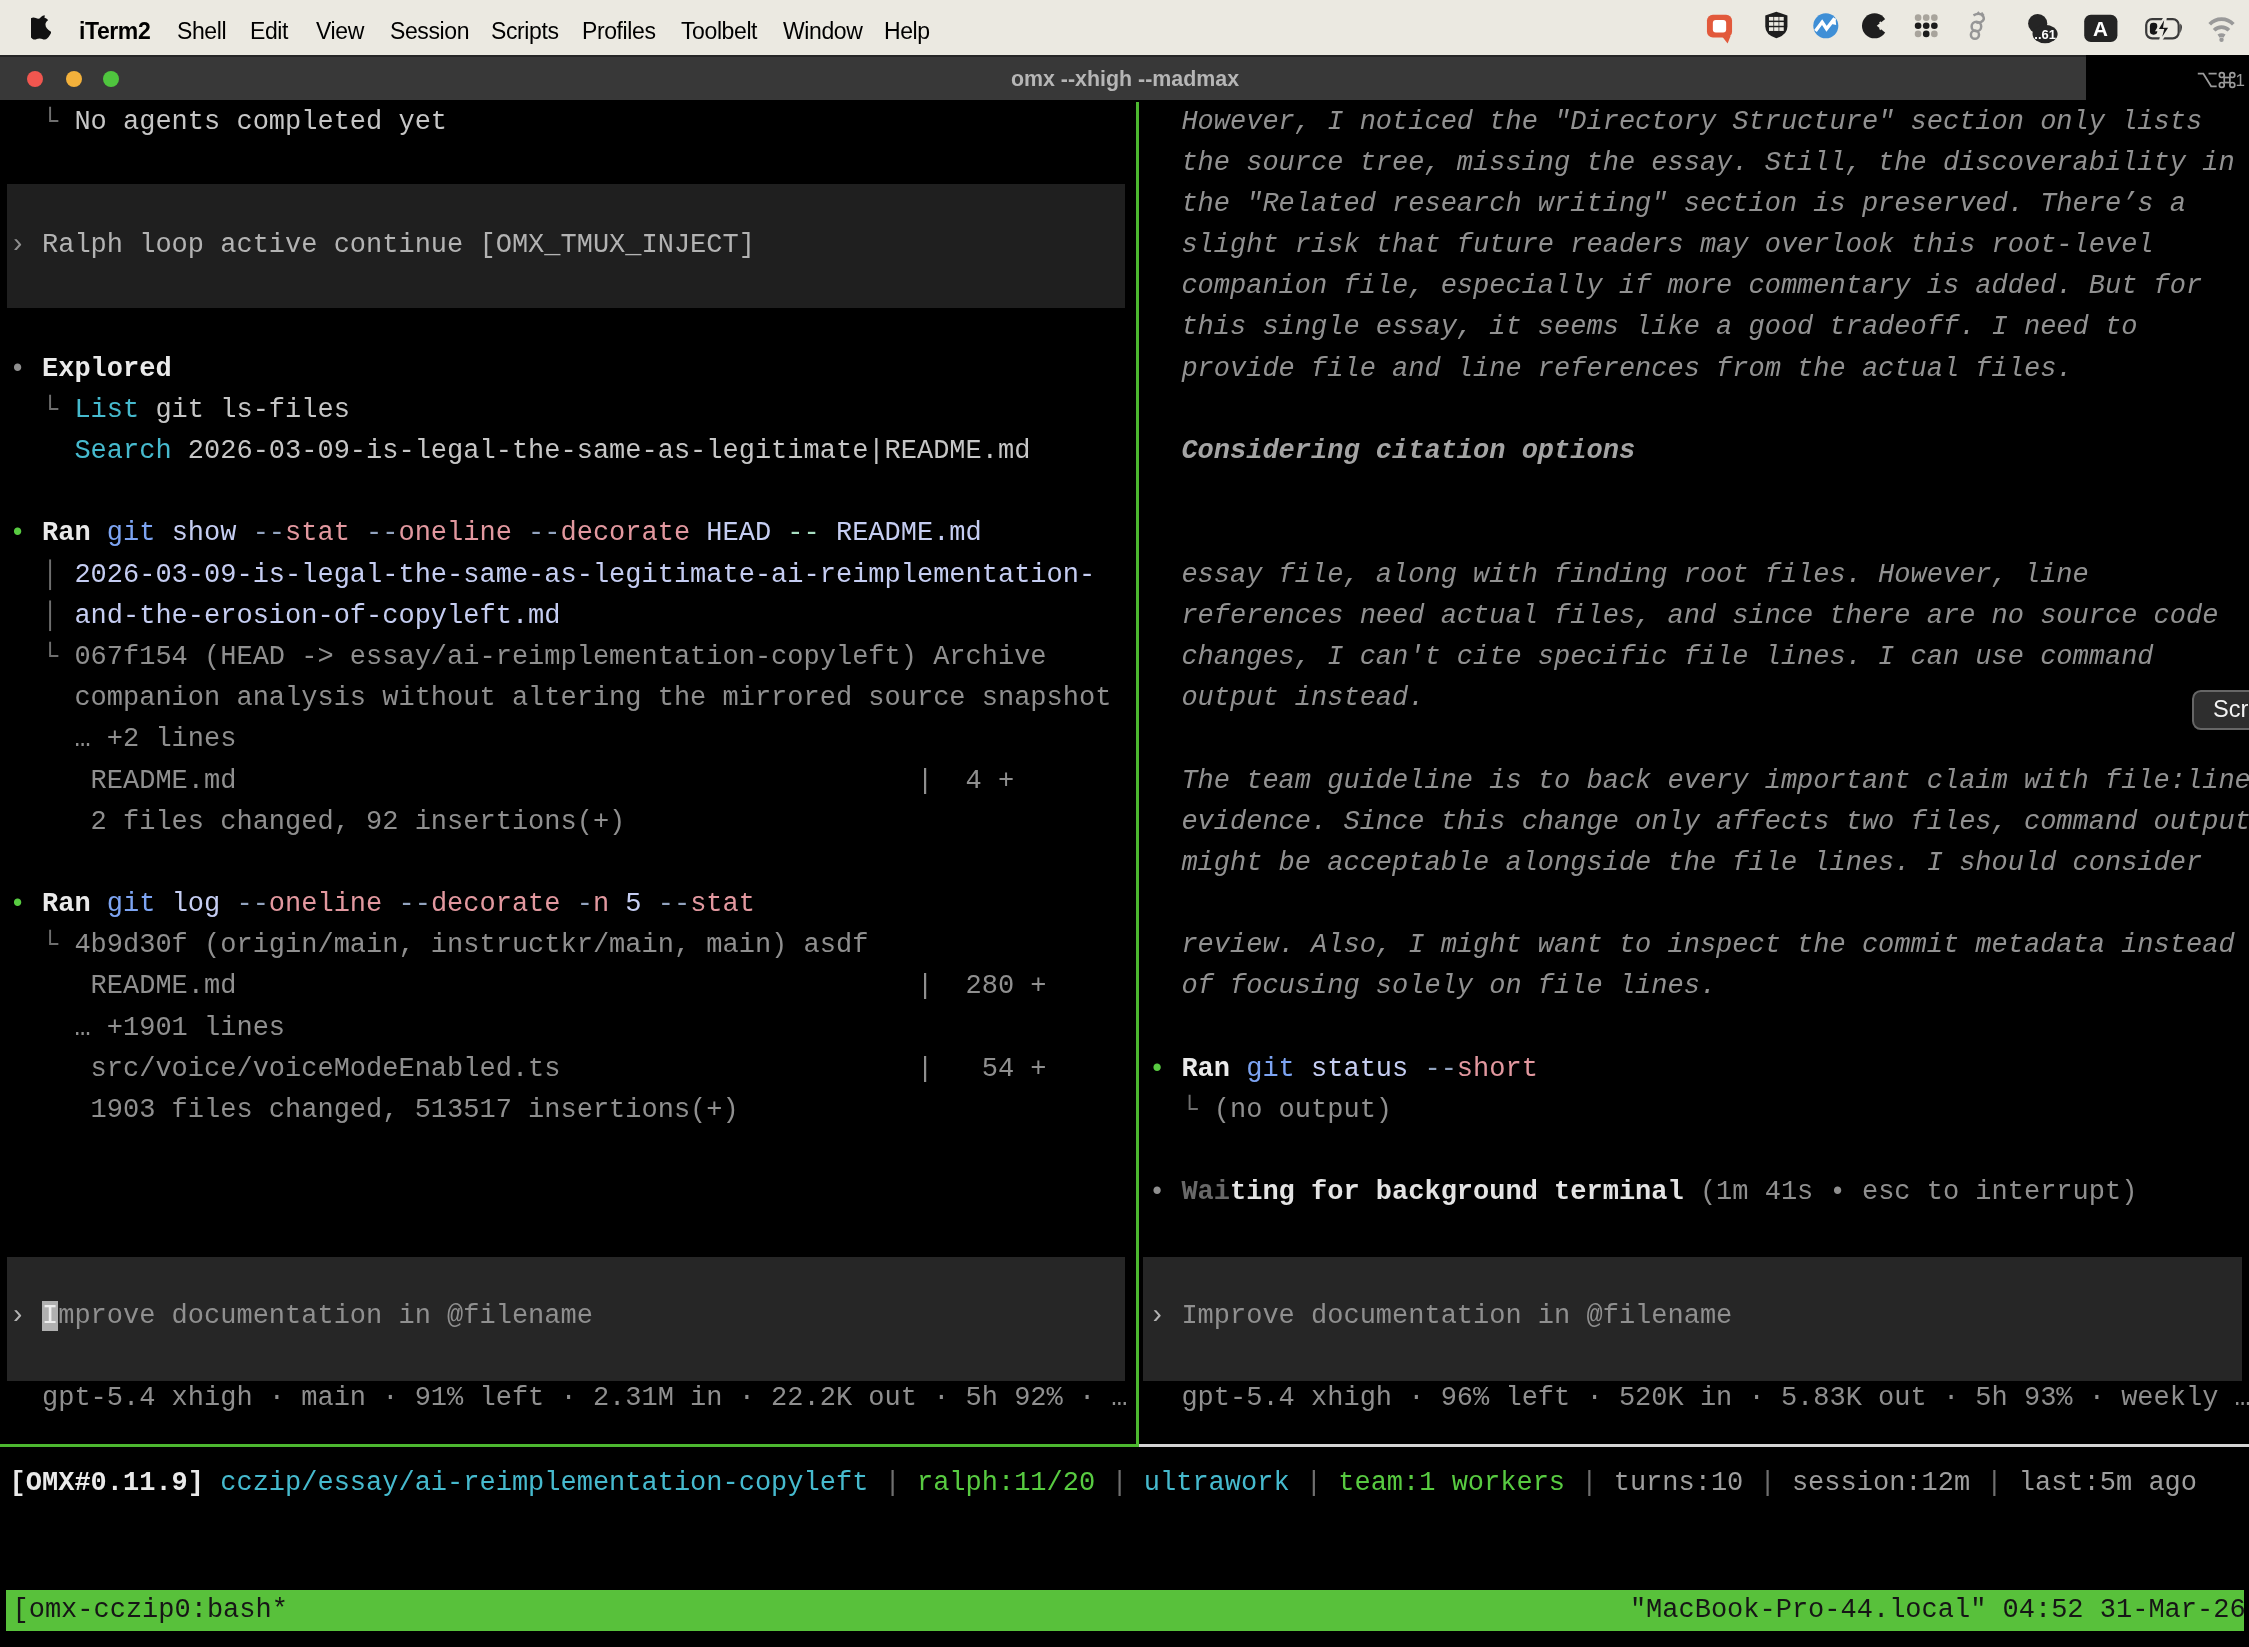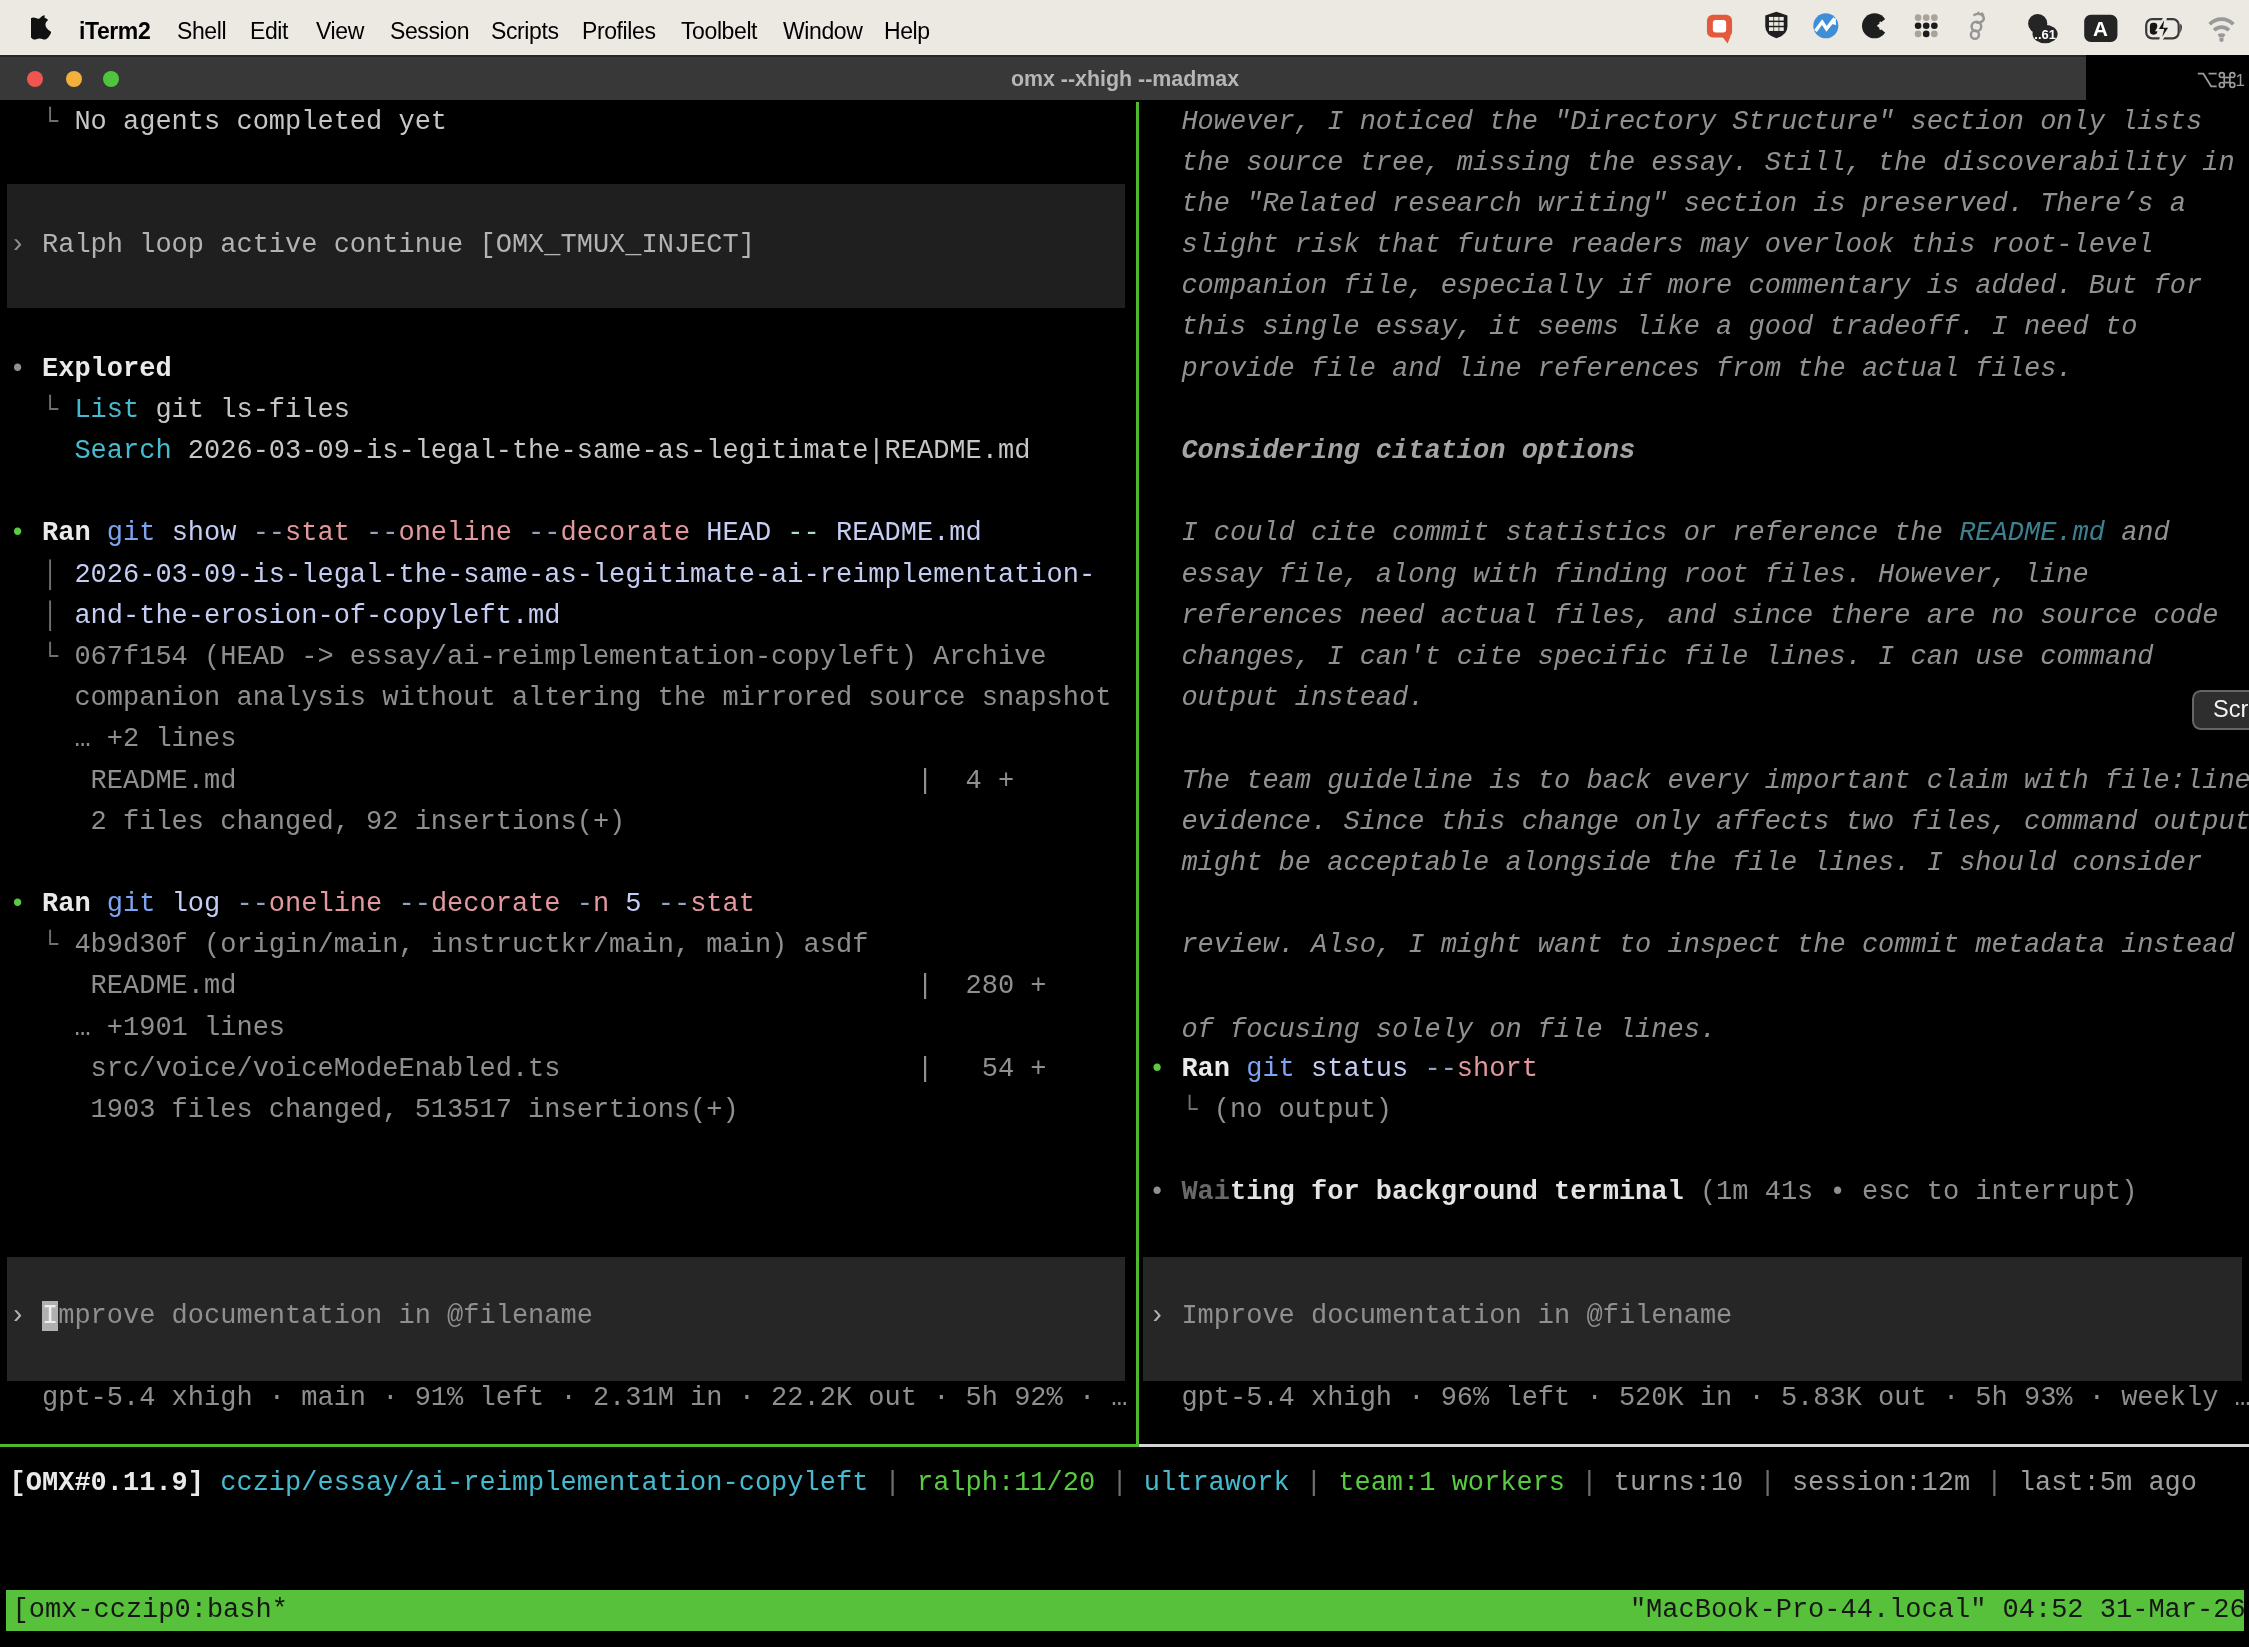--- a/index.html
+++ b/index.html
@@ -51,23 +51,22 @@
     <div class="r" style="left:1149px;top:207px;text-align:right;"><span>  </span><span class="itl" style="font-style:italic;">this single essay, it seems like a good tradeoff. I need to</span></div>
     <div class="r" style="left:1149px;top:249px;"><span>  </span><span class="itl" style="font-style:italic;">provide file and line references from the actual files.</span></div>
     <div class="r" style="left:1149px;top:455px;"><span>  </span><span class="itl" style="font-style:italic;">essay file, along with finding root files. However, line</span></div>
     <div class="r" style="left:1149px;top:496px;"><span>  </span><span class="itl" style="font-style:italic;">references need actual files, and since there are no source code</span></div>
     <div class="r" style="left:1149px;top:537px;"><span>  </span><span class="itl" style="font-style:italic;">changes, I can't cite specific file lines. I can use command</span></div>
     <div class="r" style="left:1149px;top:578px;"><span>  </span><span class="itl" style="font-style:italic;">output instead.</span></div>
     <div class="r" style="left:1149px;top:661px;"><span>  </span><span class="itl" style="font-style:italic;">The team guideline is to back every important claim with file:line</span></div>
     <div class="r" style="left:1149px;top:702px;"><span>  </span><span class="itl" style="font-style:italic;">evidence. Since this change only affects two files, command output</span></div>
     <div class="r" style="left:1149px;top:743px;"><span>  </span><span class="itl" style="font-style:italic;">might be acceptable alongside the file lines. I should consider</span></div>
     <div class="r" style="left:1149px;top:825px;"><span>  </span><span class="itl" style="font-style:italic;">review. Also, I might want to inspect the commit metadata instead</span></div>
-    <div class="r" style="left:1149px;top:866px;margin-top:44px;"><span>  </span><span class="itl" style="font-style:italic;">of focusing solely on file lines.</span></div>
+    <div class="r" style="left:1149px;top:866px;"><span>  </span><span class="itl" style="font-style:italic;">of focusing solely on file lines.</span></div>
     <div class="r" style="left:1149px;top:331px;"><span>  </span><span class="hdg" style="font-weight:bold;font-style:italic;">Considering citation options</span></div>
-    <div class="r" style="left:1149px;top:413px;"><span>  </span><span class="itl" style="font-style:italic;">I could cite commit statistics or reference the </span><span class="teal" style="font-style:italic;">README.md</span><span class="itl" style="font-style:italic;"> and</span></div>
     <div class="r" style="left:1149px;top:949px;"><span class="grn">• </span><span class="wht" style="font-weight:bold;">Ran</span><span> </span><span class="blu">git</span><span> </span><span class="lav">status</span><span> </span><span class="slt">--</span><span class="pnk">short</span></div>
     <div class="r" style="left:1149px;top:990px;"><span>  </span><span class="dgr">└ </span><span class="dim">(no output)</span></div>
     <div class="r" style="left:1149px;top:1072px;"><span class="dim">• </span><span class="shdim" style="font-weight:bold;">Wai</span><span class="shbr" style="font-weight:bold;">ting for background terminal</span><span class="dim"> (1m 41s • esc to interrupt)</span></div>
     <div class="r" style="left:1149px;top:1196px;"><span class="boxtxt">› </span><span class="dim">Improve documentation in @filename</span></div>
     <div class="r" style="left:1149px;top:1278px;"><span>  </span><span class="dim">gpt-5.4 xhigh · 96% left · 520K in · 5.83K out · 5h 93% · weekly …</span></div>
     <div class="r" style="left:9.6px;top:1363px;"><span class="wht" style="font-weight:bold;">[OMX#0.11.9]</span><span> </span><span class="cyn">cczip/essay/ai-reimplementation-copyleft</span><span class="dgr"> | </span><span class="grn">ralph:11/20</span><span class="dgr"> | </span><span class="cyn">ultrawork</span><span class="dgr"> | </span><span class="grn">team:1 workers</span><span class="dgr"> | </span><span style="color:#9e9e9e;">turns:10</span><span class="dgr"> | </span><span style="color:#9e9e9e;">session:12m</span><span class="dgr"> | </span><span style="color:#9e9e9e;">last:5m ago</span></div>
   <div style="position:absolute;left:1136px;top:1.5px;width:3px;height:1345px;background:#4db830;"></div>
   <div style="position:absolute;left:0;top:1344px;width:1139px;height:3px;background:#4db830;"></div>
   <div style="position:absolute;left:1139px;top:1344px;width:1111px;height:3px;background:#d4d4d4;"></div>
   <div id="tmuxbar">

